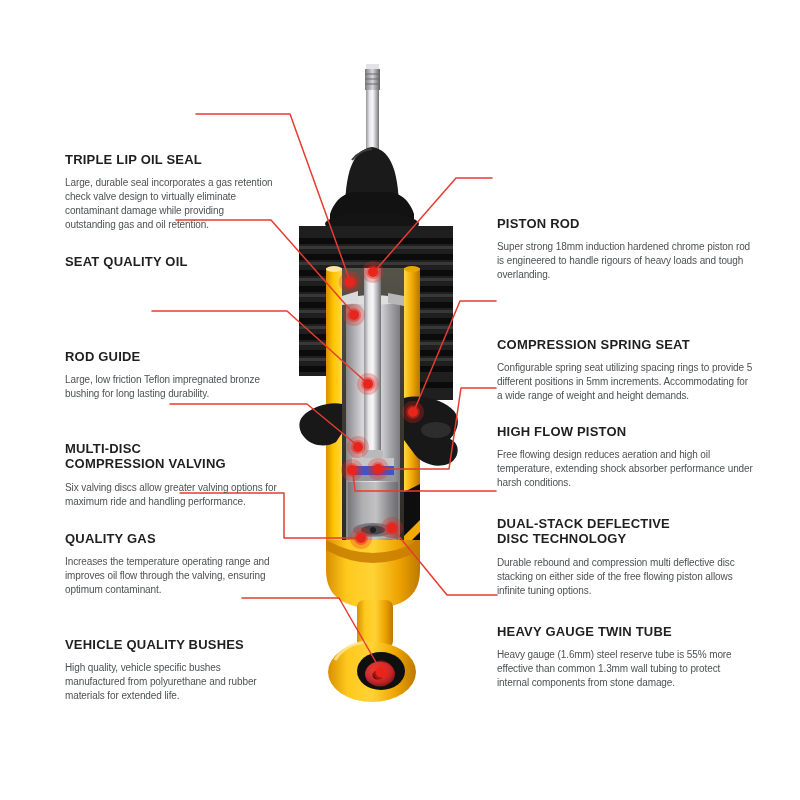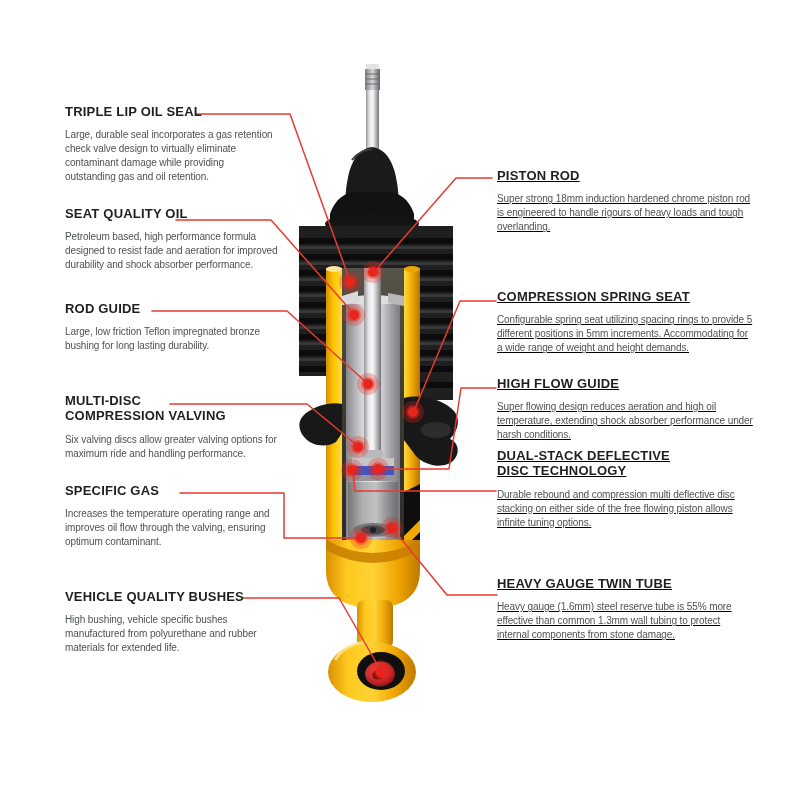--- a/index.html
+++ b/index.html
@@ -1,25 +1,25 @@
 <!DOCTYPE html>
 <html><head>
 <meta charset="utf-8">
 <style>
   html,body{margin:0;padding:0;background:#ffffff;}
   .stage{position:relative;width:800px;height:800px;background:#ffffff;overflow:hidden;
          font-family:"Liberation Sans",sans-serif;}
   .art{position:absolute;left:0;top:0;}
-  .callout{position:absolute;}
+  .callout{position:absolute;margin-top:48px;}
   .callout h3{margin:0 0 9px 0;font-weight:bold;font-size:13px;line-height:1.18;
               color:#1f1f20;letter-spacing:.2px;white-space:pre-line;}
   .callout p{margin:0;font-size:10px;line-height:1.4;color:#4e5153;
              letter-spacing:-0.1px;white-space:pre-line;}
   .left-col{width:235px;}
-  .right-col{width:290px;text-decoration:underline;}
+  .right-col{width:290px;}
 </style>
 </head>
 <body>
 
 <div class="stage">
 
   <svg class="art" width="800" height="800" viewBox="0 0 800 800">
     <defs>
       <linearGradient id="chrome" x1="0" y1="0" x2="1" y2="0">
         <stop offset="0" stop-color="#96969a"></stop>
@@ -238,67 +238,64 @@
 
   <div class="callout left-col" style="left:65px;top:104px">
     <h3>TRIPLE LIP OIL SEAL</h3>
     <p>Large, durable seal incorporates a gas retention
 check valve design to virtually eliminate
 contaminant damage while providing
 outstanding gas and oil retention.</p>
   </div>
   <div class="callout left-col" style="left:65px;top:206px">
     <h3>SEAT QUALITY OIL</h3>
-    <p>Petroleum based, high performance formula
-designed to resist fade and aeration for improved
-durability and shock absorber performance.</p>
   </div>
   <div class="callout left-col" style="left:65px;top:393px">
     <h3>MULTI-DISC
 COMPRESSION VALVING</h3>
     <p>Six valving discs allow greater valving options for
 maximum ride and handling performance.</p>
   </div>
   <div class="callout left-col" style="left:65px;top:301px">
     <h3>ROD GUIDE</h3>
     <p>Large, low friction Teflon impregnated bronze
 bushing for long lasting durability.</p>
   </div>
   <div class="callout left-col" style="left:65px;top:483px">
-    <h3>SPECIFIC GAS</h3>
+    <h3>QUALITY GAS</h3>
     <p>Increases the temperature operating range and
 improves oil flow through the valving, ensuring
 optimum contaminant.</p>
   </div>
   <div class="callout left-col" style="left:65px;top:589px">
     <h3>VEHICLE QUALITY BUSHES</h3>
-    <p>High bushing, vehicle specific bushes
+    <p>High quality, vehicle specific bushes
 manufactured from polyurethane and rubber
 materials for extended life.</p>
   </div>
 
   <div class="callout right-col" style="left:497px;top:168px">
     <h3>PISTON ROD</h3>
     <p>Super strong 18mm induction hardened chrome piston rod
 is engineered to handle rigours of heavy loads and tough
 overlanding.</p>
   </div>
   <div class="callout right-col" style="left:497px;top:289px">
     <h3>COMPRESSION SPRING SEAT</h3>
     <p>Configurable spring seat utilizing spacing rings to provide 5
 different positions in 5mm increments. Accommodating for
 a wide range of weight and height demands.</p>
   </div>
   <div class="callout right-col" style="left:497px;top:376px">
-    <h3>HIGH FLOW GUIDE</h3>
-    <p>Super flowing design reduces aeration and high oil
+    <h3>HIGH FLOW PISTON</h3>
+    <p>Free flowing design reduces aeration and high oil
 temperature, extending shock absorber performance under
 harsh conditions.</p>
   </div>
-  <div class="callout right-col" style="left:497px;top:448px">
+  <div class="callout right-col" style="left:497px;top:468px">
     <h3>DUAL-STACK DEFLECTIVE
 DISC TECHNOLOGY</h3>
     <p>Durable rebound and compression multi deflective disc
 stacking on either side of the free flowing piston allows
 infinite tuning options.</p>
   </div>
   <div class="callout right-col" style="left:497px;top:576px">
     <h3>HEAVY GAUGE TWIN TUBE</h3>
     <p>Heavy gauge (1.6mm) steel reserve tube is 55% more
 effective than common 1.3mm wall tubing to protect

